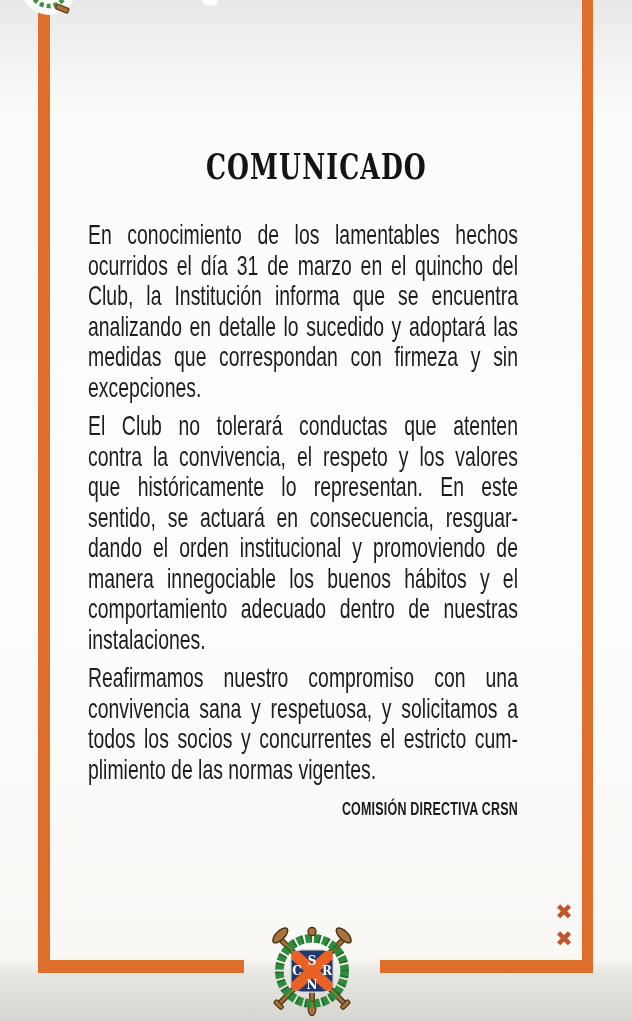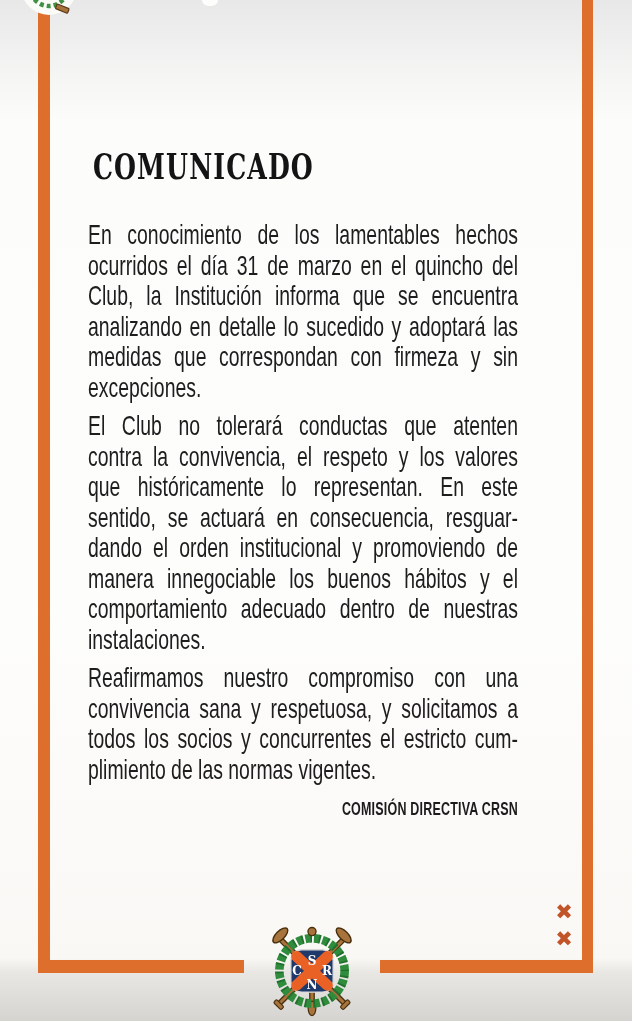--- a/index.html
+++ b/index.html
@@ -8,21 +8,21 @@
     background:linear-gradient(180deg,#e8e8e8 0%,#f6f6f5 8%,#fcfcfb 12%,#fdfdfc 60%,#faf8f5 93.8%,#e9e7e3 95.2%,#d6d4d0 100%);
     font-family:"Liberation Sans",sans-serif;
   }
   
   .border{position:absolute;background:#de6e2b;z-index:2;}
   .border-left{left:38px;top:0;width:12px;height:973px;}
   .border-right{left:582px;top:0;width:11px;height:973px;}
   .border-bottom-left{left:38px;top:960px;width:206px;height:13px;}
   .border-bottom-right{left:380px;top:960px;width:213px;height:13px;}
   
-  .title-wrap{position:absolute;left:50px;top:146px;width:532px;text-align:left;z-index:3;}
+  .title-wrap{position:absolute;left:50px;top:146px;width:532px;text-align:center;z-index:3;}
   .title{
     display:inline-block;transform:scaleX(0.72);transform-origin:50% 50%;
     font-family:"DejaVu Serif",serif;font-weight:800;font-size:35px;
     letter-spacing:1.5px;color:#141414;white-space:nowrap;
   }
   
   .bodytext{
     position:absolute;left:88px;top:220px;width:620px;
     transform:scaleX(0.6935);transform-origin:0 0;
     font-size:28px;color:#1d1d1d;z-index:3;

